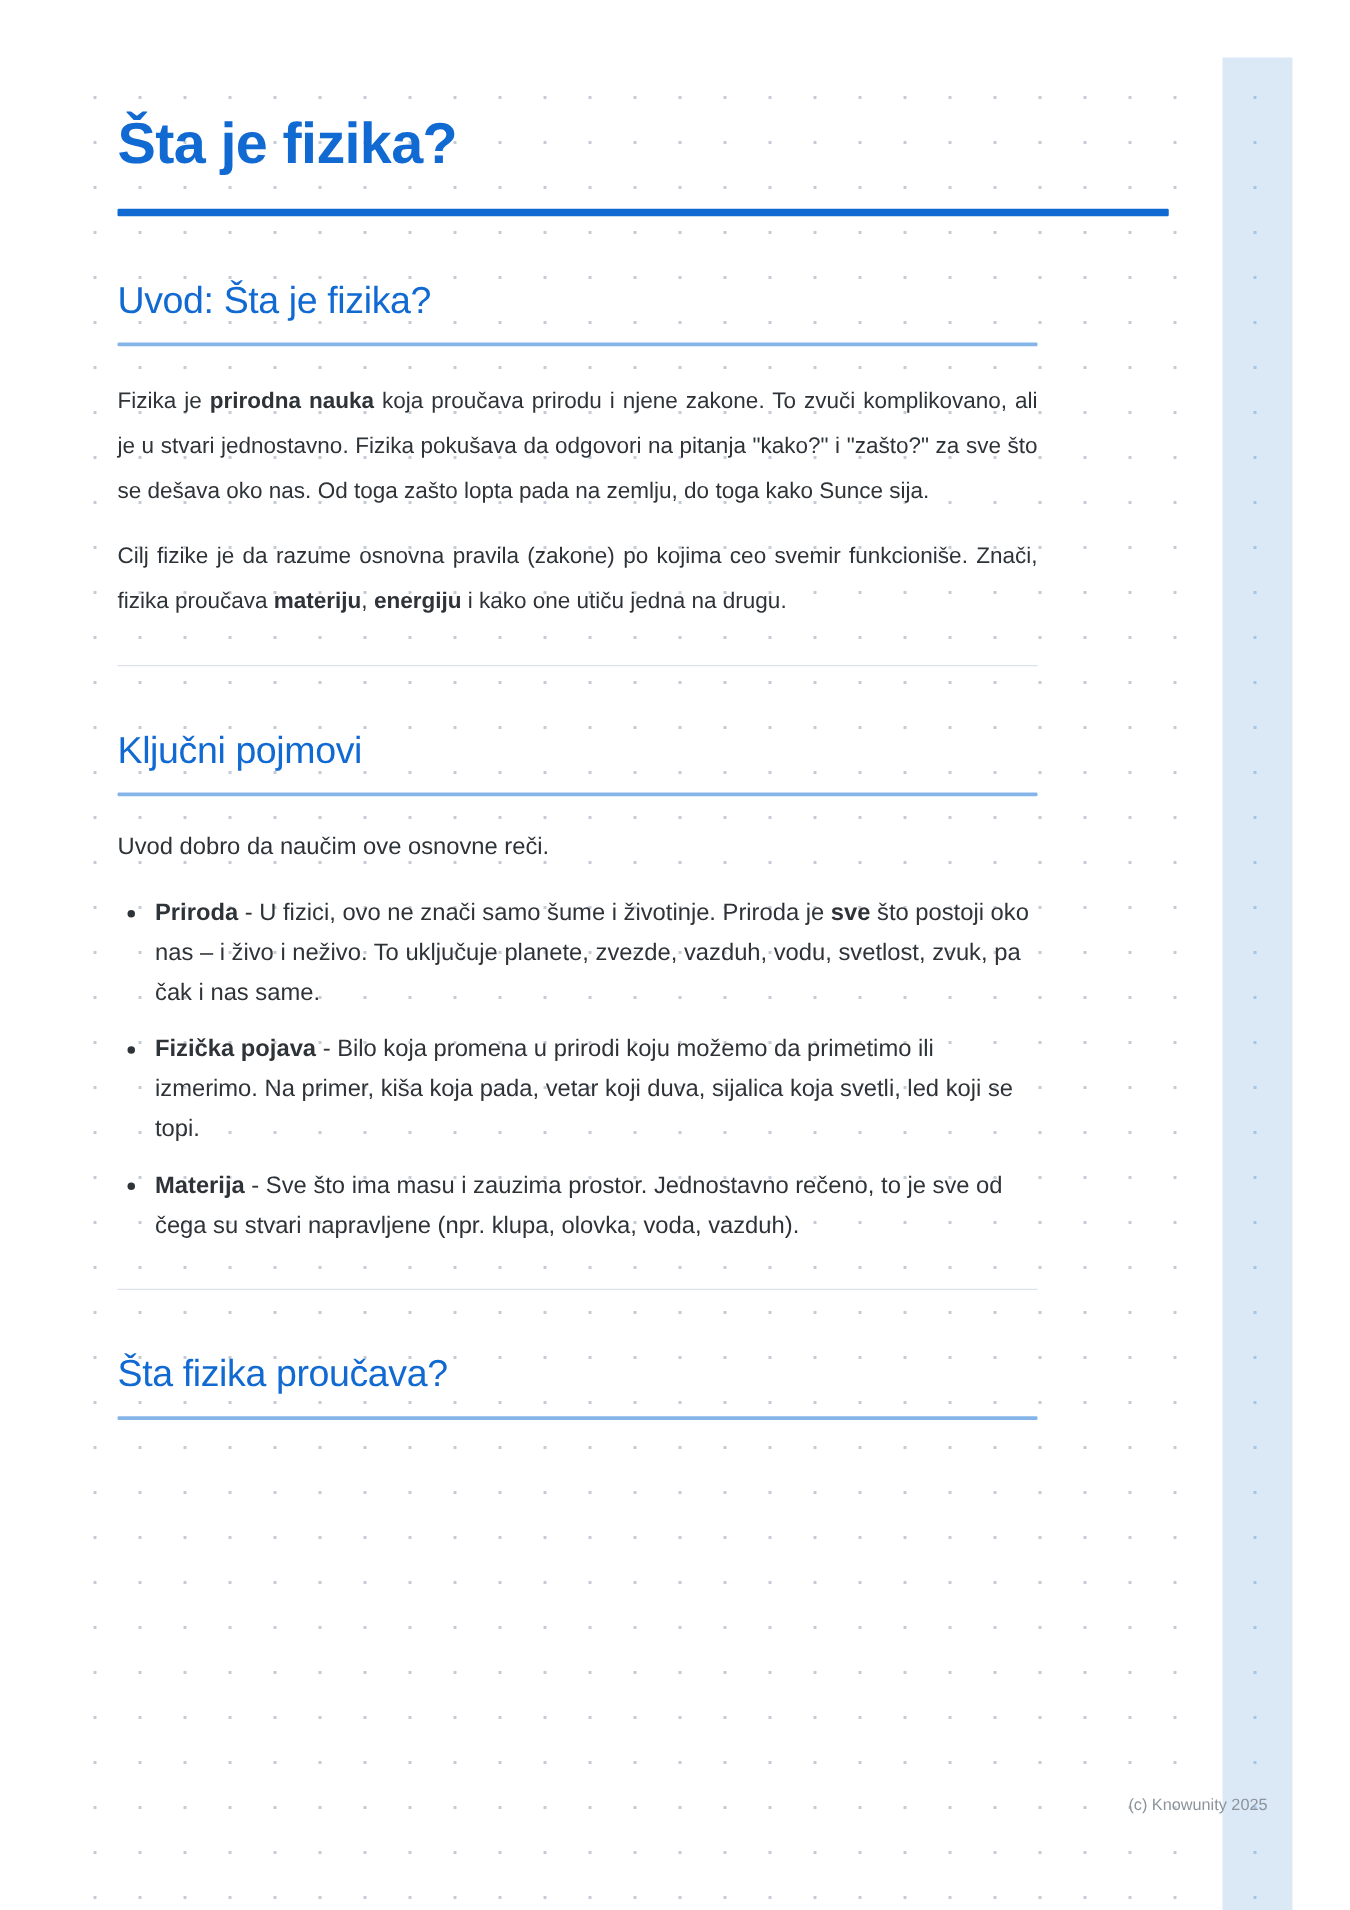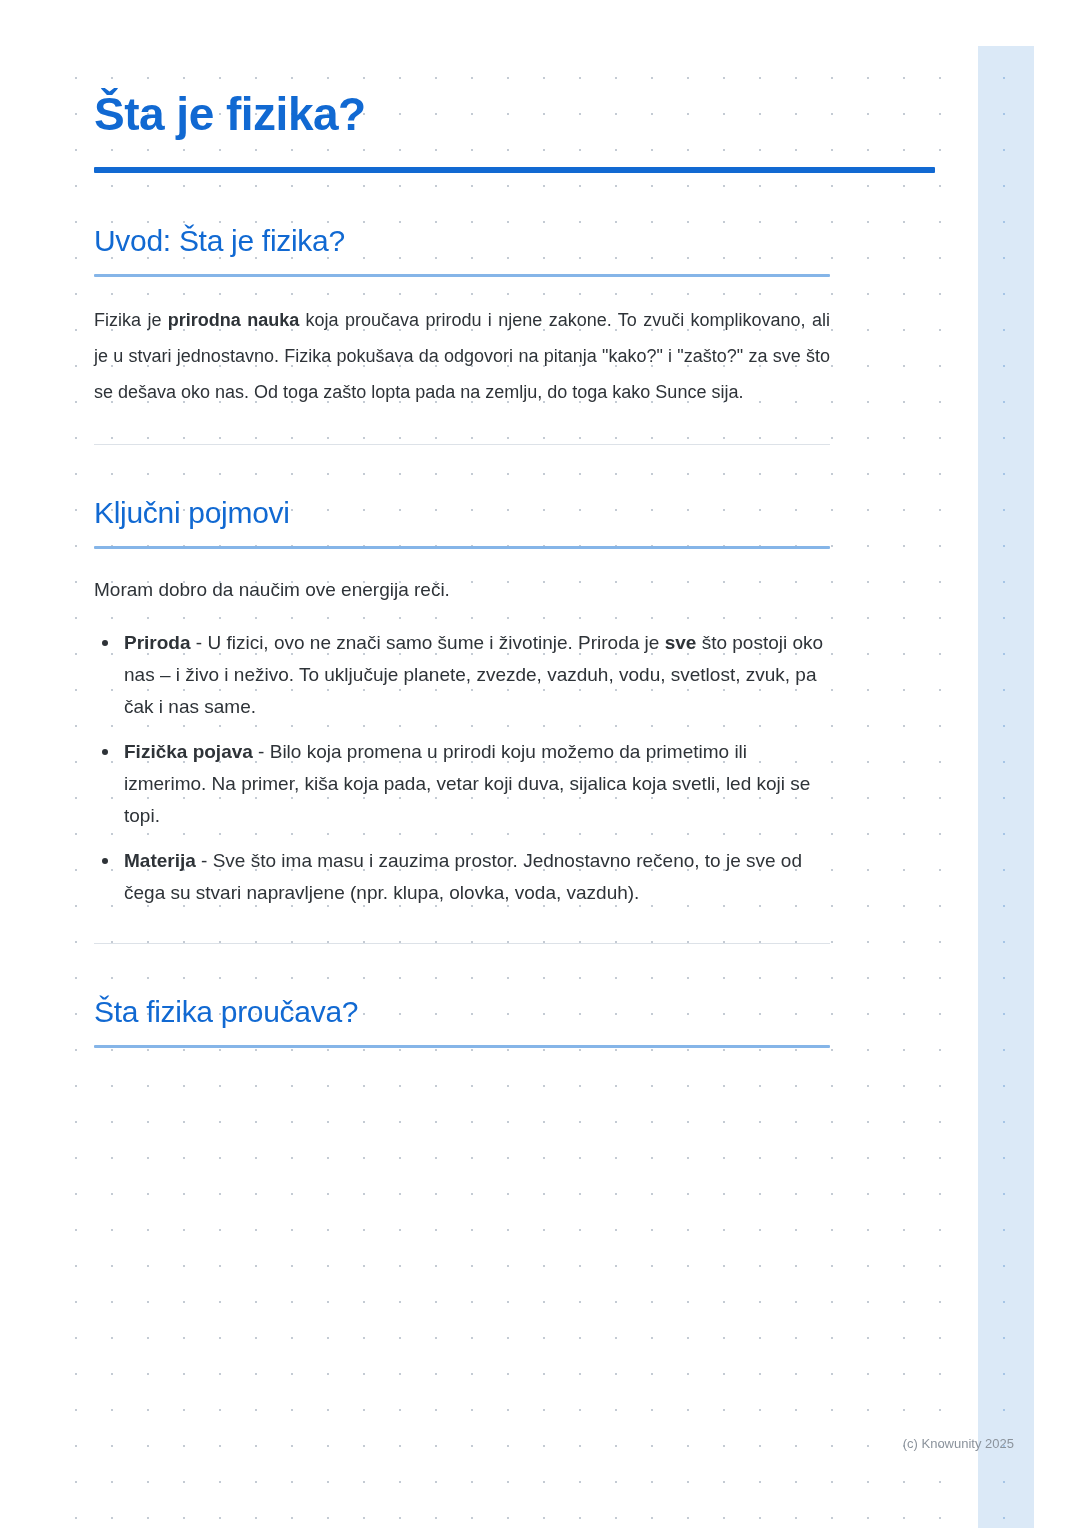--- a/index.html
+++ b/index.html
@@ -90,28 +90,29 @@
   <div class="side-strip"></div>
 
   <div class="content">
     <h1>Šta je fizika?</h1>
     <div class="title-rule"></div>
 
     <section>
       <h2>Uvod: Šta je fizika?</h2>
       <div class="heading-underline"></div>
       <p class="para"><span>Fizika je </span><strong>prirodna nauka</strong><span> koja proučava prirodu i njene zakone. To zvuči komplikovano, ali je u stvari jednostavno. Fizika pokušava da odgovori na pitanja "kako?" i "zašto?" za sve što se dešava oko nas. Od toga zašto lopta pada na zemlju, do toga kako Sunce sija.</span></p>
+      <p class="para"><span>Cilj fizike je da razume osnovna pravila (zakone) po kojima ceo svemir funkcioniše. Znači, fizika proučava </span><strong>materiju</strong><span>, </span><strong>energiju</strong><span> i kako one utiču jedna na drugu.</span></p>
     </section>
 
     <div class="divider"></div>
 
     <section>
       <h2>Ključni pojmovi</h2>
       <div class="heading-underline"></div>
-      <p class="intro">Moram dobro da naučim ove energija reči.</p>
+      <p class="intro">Uvod dobro da naučim ove osnovne reči.</p>
       <ul class="bullets">
         <li>
           <span class="marker"></span>
           <span class="btext"><strong>Priroda</strong><span> - U fizici, ovo ne znači samo šume i životinje. Priroda je </span><strong>sve</strong><span> što postoji oko nas – i živo i neživo. To uključuje planete, zvezde, vazduh, vodu, svetlost, zvuk, pa čak i nas same.</span></span>
         </li>
         <li>
           <span class="marker"></span>
           <span class="btext"><strong>Fizička pojava</strong><span> - Bilo koja promena u prirodi koju možemo da primetimo ili izmerimo. Na primer, kiša koja pada, vetar koji duva, sijalica koja svetli, led koji se topi.</span></span>
         </li>
         <li>

